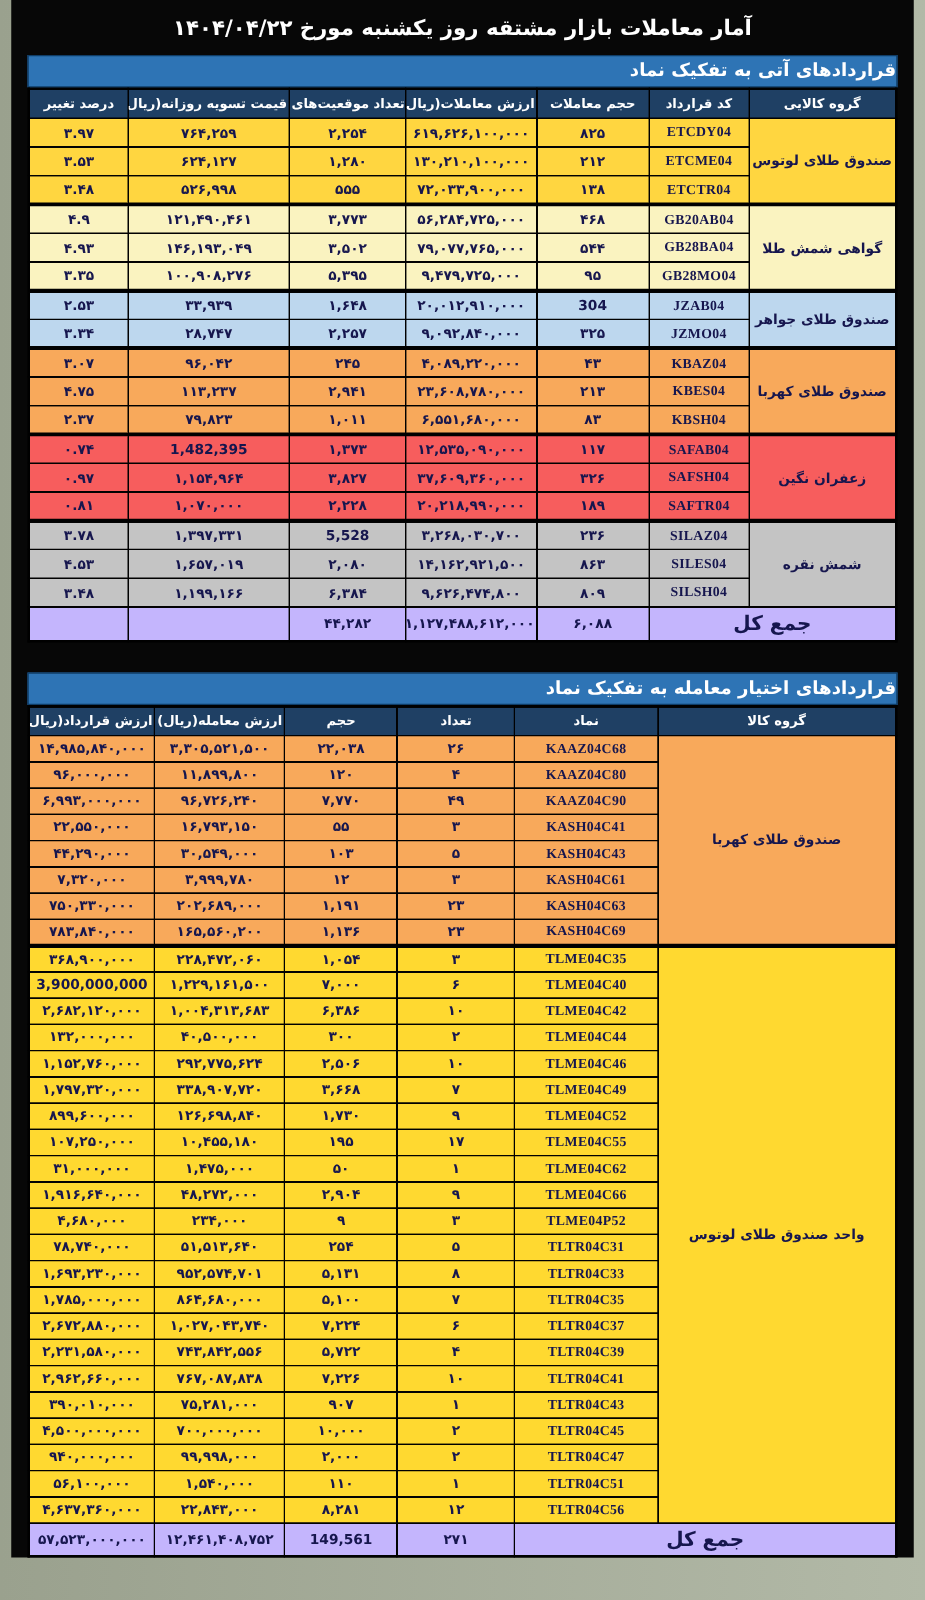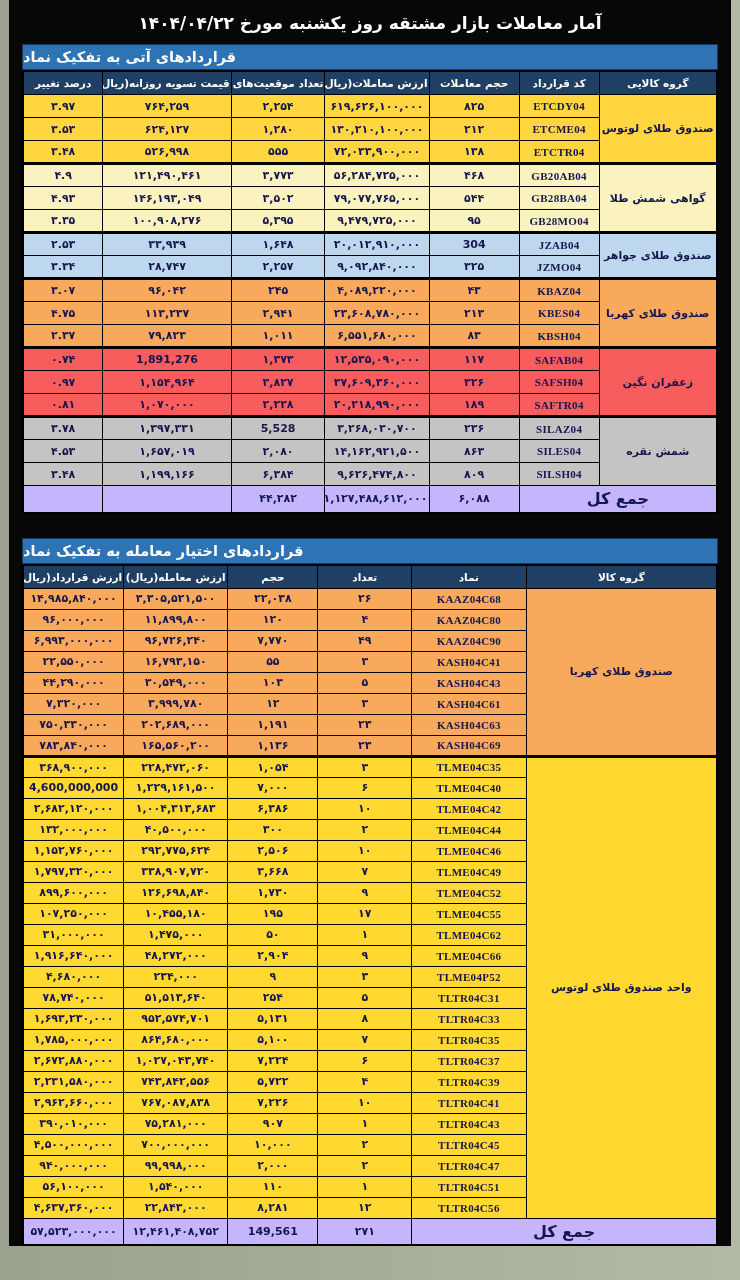--- a/index.html
+++ b/index.html
@@ -2,21 +2,21 @@
 <html dir="rtl" lang="fa"><head>
 <meta charset="utf-8">
 <style>
   * { box-sizing: border-box; }
   html, body { margin: 0; padding: 0; }
   body { font-family: "DejaVu Sans", sans-serif; }
   .page { width: 740px; height: 1280px; background: linear-gradient(90deg,#9aa18e,#b2b9a7); position: relative; overflow: hidden; }
   .corner-mark { position: absolute; top: 3px; left: 22px; width: 24px; height: 17px; background: #ffd92e; }
   .frame { position: absolute; top: 0; left: 9px; right: 9px; bottom: 34px; background: #070707; padding: 5px 13px 8px; }
   .title { color: #fff; font-weight: bold; font-size: 17px; text-align: center; padding: 8px 0 11px; }
-  .band { background: #2E74B5; color: #fff; font-weight: bold; font-size: 14.5px; text-align: left; padding: 4px 0; border: 1px solid #0f3c66; }
+  .band { background: #2E74B5; color: #fff; font-weight: bold; font-size: 14.5px; text-align: right; padding: 4px 0; border: 1px solid #0f3c66; }
   .band.second { margin-top: 24px; }
   .tbl { width: 100%; border-collapse: collapse; table-layout: fixed; border: 2px solid #000; }
   .tbl th { background: #1F4064; color: #fff; font-weight: bold; font-size: 10.5px; padding: 5px 1px; border: 1.5px solid #000; white-space: nowrap; overflow: hidden; }
   .tbl td { border: 1.5px solid #000; font-size: 11px; font-weight: bold; color: #16164e; text-align: center; white-space: nowrap; overflow: hidden; }
   .futures tbody td { height: 23px; padding: 2px; }
   .options tbody td { height: 21px; padding: 1px 2px; }
   .code-cell { font-family: "Liberation Serif", serif; font-size: 12.5px; color: #000; letter-spacing: .3px; }
   .group-cell { font-size: 12px; color: #101044; }
   .group-start td { border-top: 3px solid #000; }
   tfoot td { background: #c4b5fd; color: #fff; border: 1px solid #060606; font-size: 11px; height: 27px; }
@@ -146,21 +146,21 @@
             <td>۱,۰۱۱</td>
             <td>۷۹,۸۲۳</td>
             <td>۲.۳۷</td>
           </tr>
           <tr class="group-start" style="background: rgb(247, 93, 93);">
             <td rowspan="3" class="group-cell">زعفران نگین</td>
             <td class="code-cell">SAFAB04</td>
             <td>۱۱۷</td>
             <td>۱۲,۵۳۵,۰۹۰,۰۰۰</td>
             <td>۱,۳۷۳</td>
-            <td>1,891,276</td>
+            <td>1,482,395</td>
             <td>۰.۷۴</td>
           </tr>
           <tr style="background: rgb(247, 93, 93);">
             <td class="code-cell">SAFSH04</td>
             <td>۳۲۶</td>
             <td>۳۷,۶۰۹,۳۶۰,۰۰۰</td>
             <td>۳,۸۲۷</td>
             <td>۱,۱۵۴,۹۶۴</td>
             <td>۰.۹۷</td>
           </tr>
@@ -295,21 +295,21 @@
             <td>۳</td>
             <td>۱,۰۵۴</td>
             <td>۲۲۸,۴۷۲,۰۶۰</td>
             <td>۳۶۸,۹۰۰,۰۰۰</td>
           </tr>
           <tr style="background: rgb(255, 217, 48);">
             <td class="code-cell">TLME04C40</td>
             <td>۶</td>
             <td>۷,۰۰۰</td>
             <td>۱,۲۲۹,۱۶۱,۵۰۰</td>
-            <td>4,600,000,000</td>
+            <td>3,900,000,000</td>
           </tr>
           <tr style="background: rgb(255, 217, 48);">
             <td class="code-cell">TLME04C42</td>
             <td>۱۰</td>
             <td>۶,۳۸۶</td>
             <td>۱,۰۰۴,۳۱۳,۶۸۳</td>
             <td>۲,۶۸۲,۱۲۰,۰۰۰</td>
           </tr>
           <tr style="background: rgb(255, 217, 48);">
             <td class="code-cell">TLME04C44</td>

